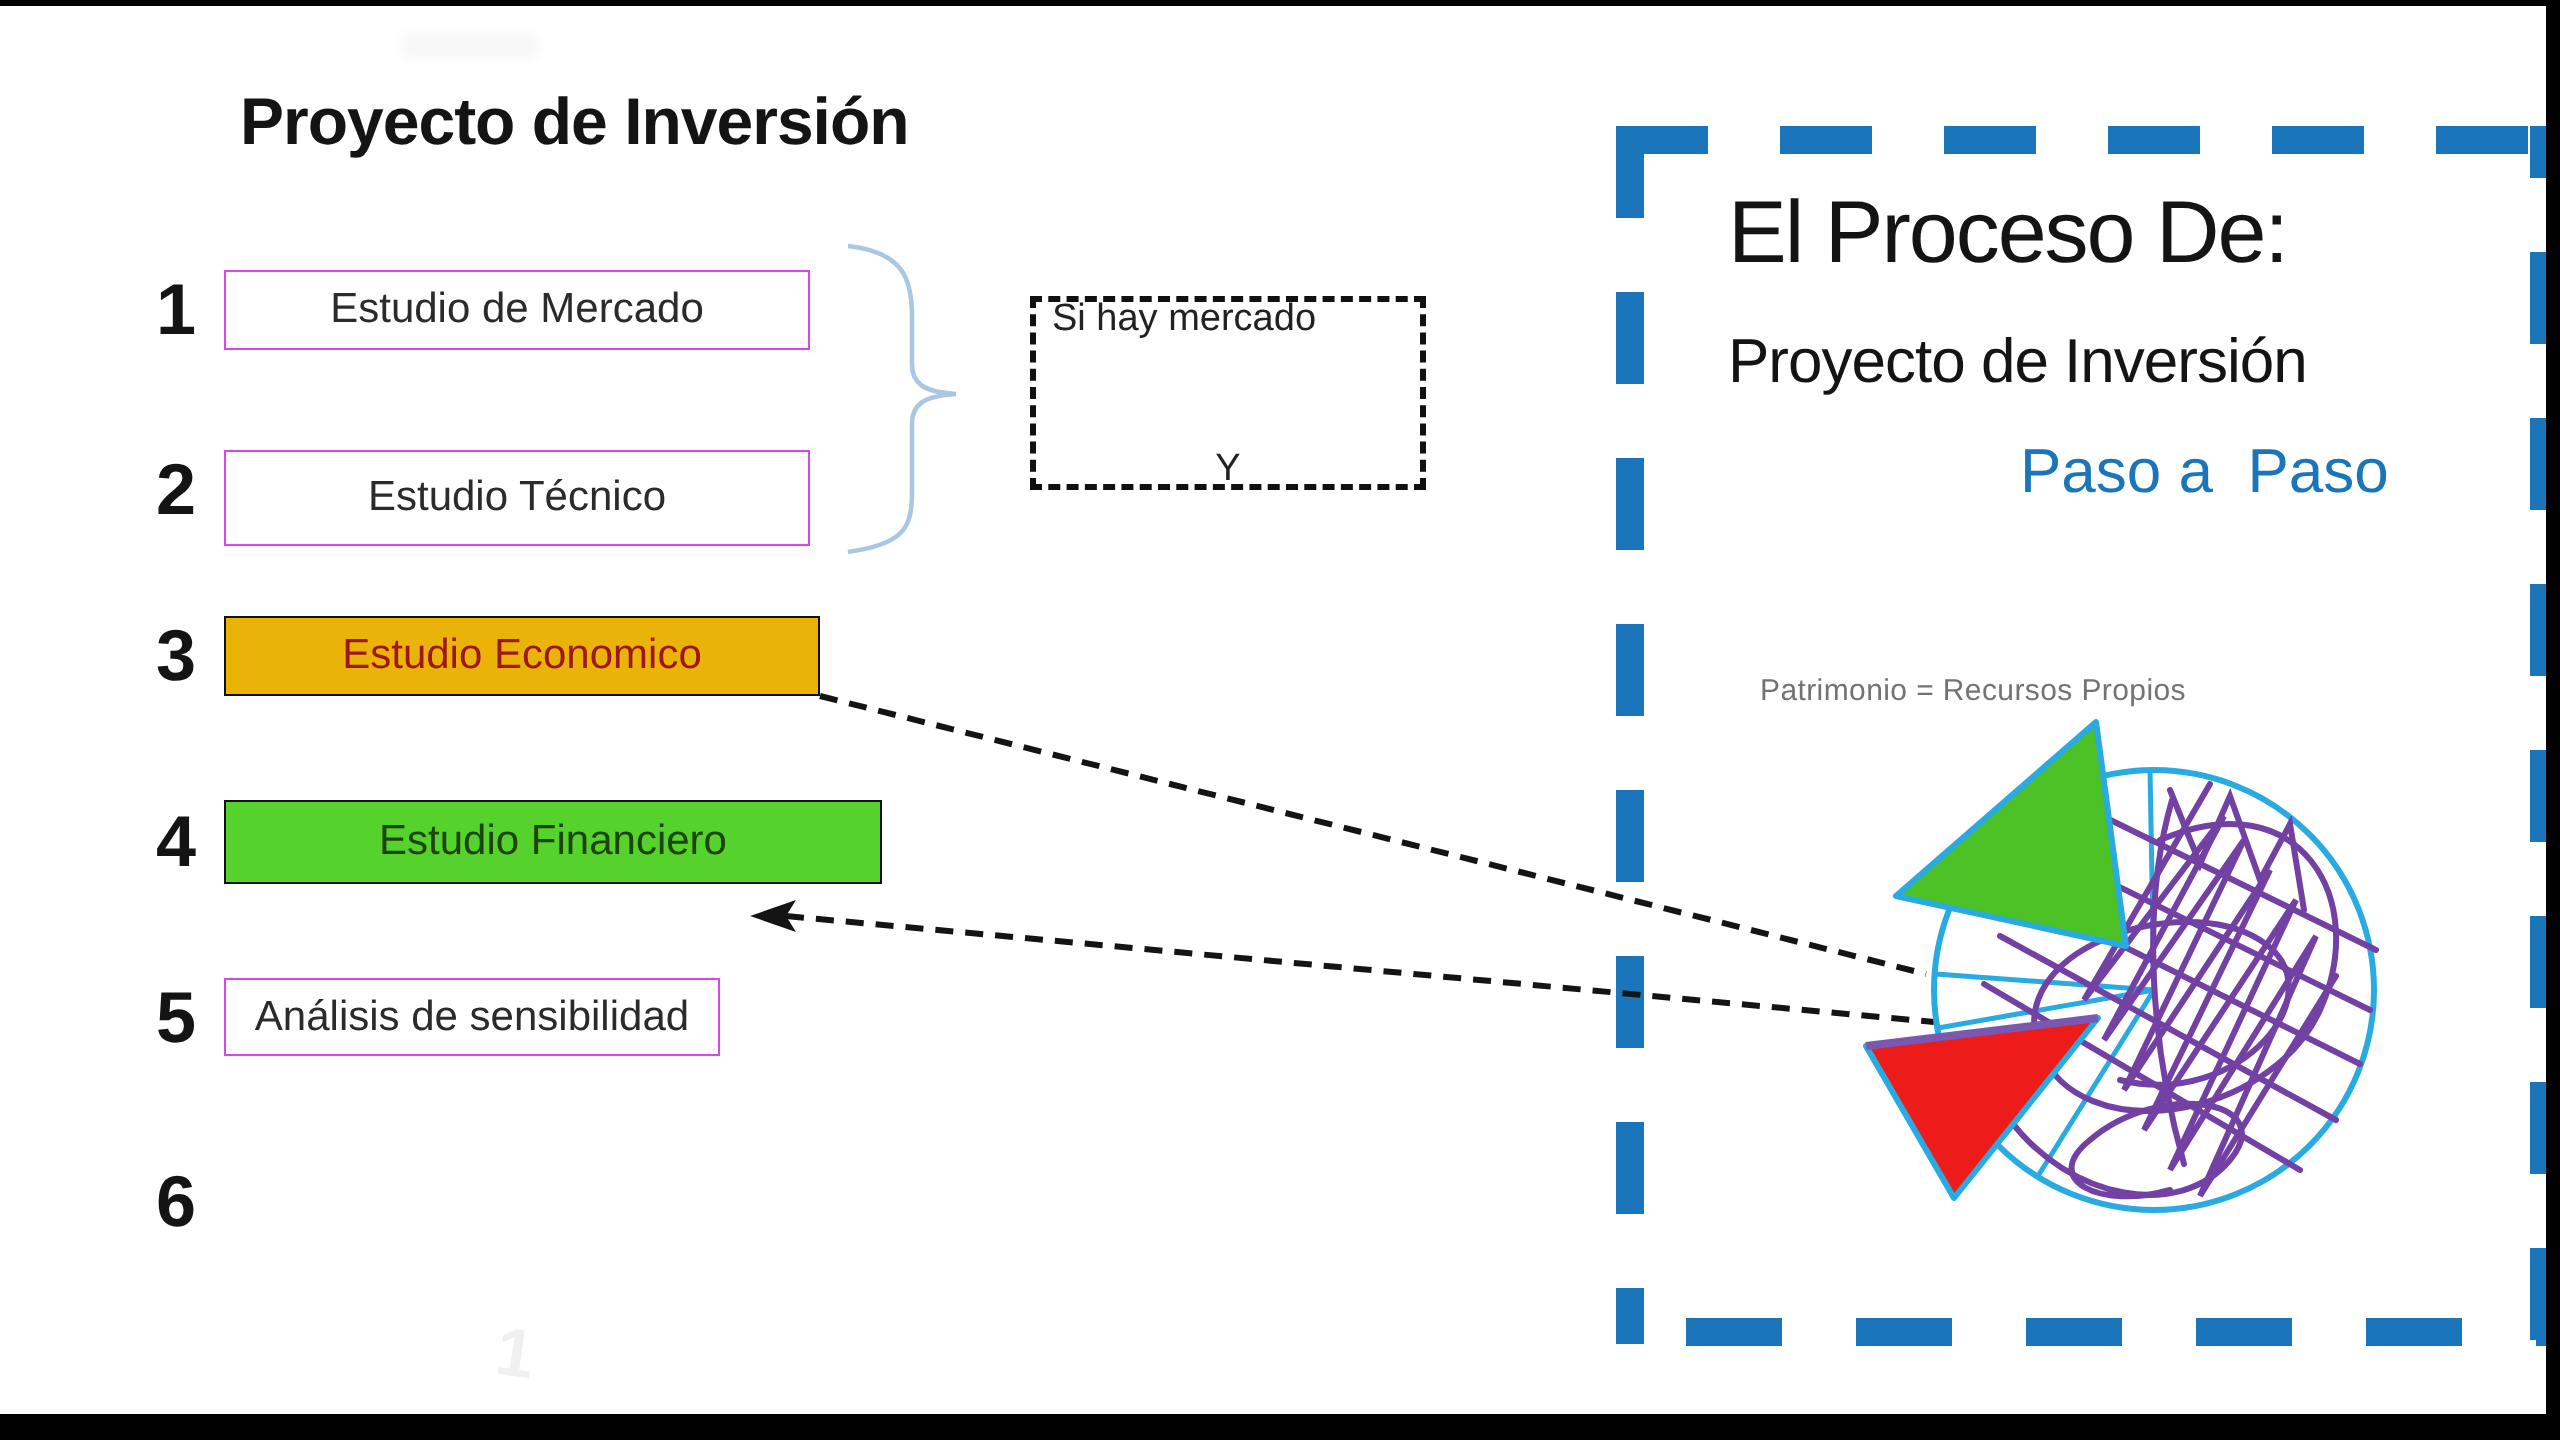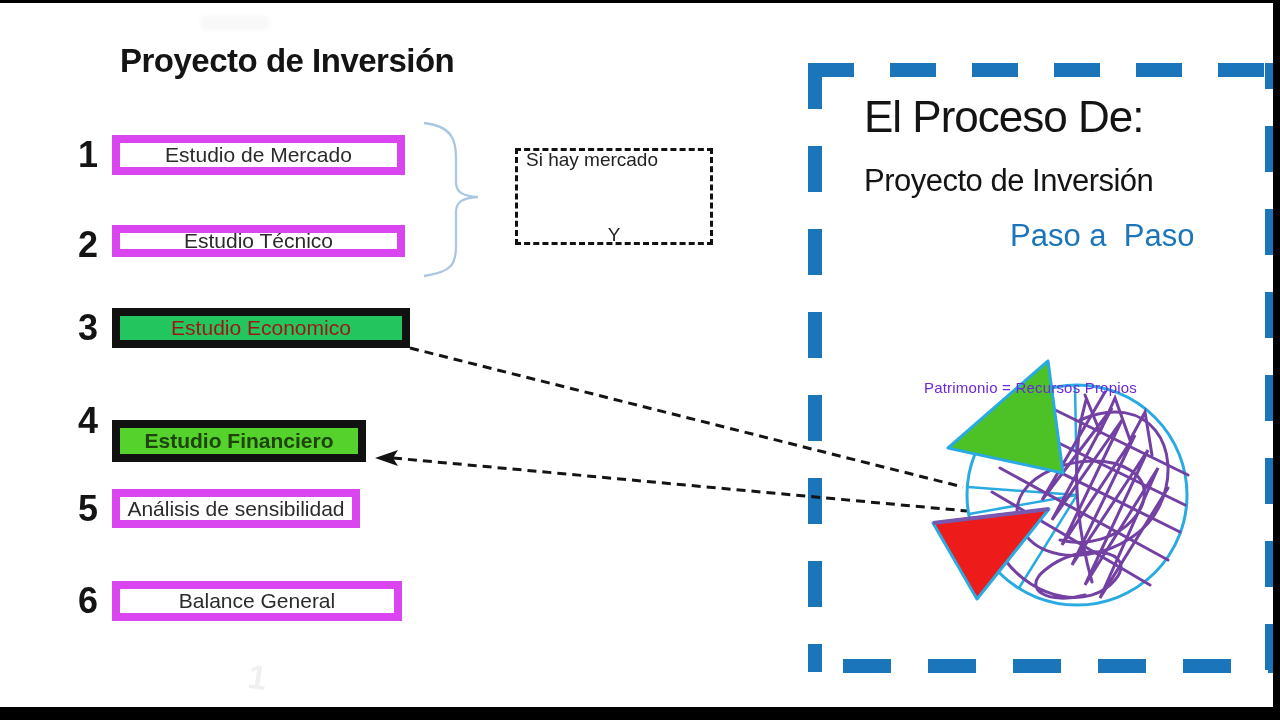--- a/index.html
+++ b/index.html
@@ -10,38 +10,38 @@
   .abs{position:absolute;}
   
   .bar{position:absolute;background:#000;}
   #bar-top{left:0;top:0;width:1280px;height:3px;}
   #bar-bottom{left:0;top:707px;width:1280px;height:13px;}
   #bar-right{left:1273px;top:0;width:7px;height:720px;}
   
   #title{left:120px;top:42px;font-size:33px;font-weight:bold;letter-spacing:-0.5px;color:#141414;white-space:nowrap;}
   .step-num{width:38px;text-align:right;font-size:36px;font-weight:bold;color:#141414;line-height:44px;left:60px;}
   .step-box{
-    left:112px;box-sizing:border-box;background:#fff;border:8px solid #d946ef;
+    left:112px;box-sizing:border-box;background:#fff;border:1px solid #d946ef;
     display:flex;align-items:center;justify-content:center;
     font-size:21px;color:#2b2b2b;white-space:nowrap;
   }
-  .step-box.red{border-color:#111;background:#22c55e;color:#9e1717;}
+  .step-box.red{border-color:#111;background:#eab308;color:#9e1717;}
   .step-box.green{border-color:#111;background:#55d22b;color:#1e430d;}
   
   #note-box{
     left:515px;top:148px;width:198px;height:97px;box-sizing:border-box;
     border:3px dashed #111;display:flex;flex-direction:column;justify-content:center;
     padding:2px 8px;font-size:19px;color:#222;line-height:27px;gap:48px;
   }
   #note-box .c{text-align:center;}
   
   #rp-heading{left:836px;top:92px;font-size:44px;letter-spacing:-1px;color:#141414;white-space:nowrap;margin-left:28px;}
   #rp-subheading{left:864px;top:163px;font-size:31px;letter-spacing:-0.5px;color:#141414;white-space:nowrap;}
   #rp-tagline{left:1010px;top:218px;font-size:31px;color:#1b75bb;white-space:pre;}
-  #pie-caption{left:924px;top:337px;font-size:15px;letter-spacing:0.2px;color:#6d28d9;white-space:nowrap;margin-top:42px;}
+  #pie-caption{left:880px;top:337px;font-size:15px;letter-spacing:0.2px;color:#737373;white-space:nowrap;}
   
   .ghost{color:rgba(40,40,40,0.07);font-weight:bold;}
   #ghost1{left:248px;top:658px;font-size:34px;transform:rotate(8deg);}
   #ghost2{left:200px;top:16px;width:70px;height:14px;background:rgba(120,120,120,0.05);border-radius:7px;filter:blur(2px);}
   svg{position:absolute;left:0;top:0;}
 </style>
 </head>
 <body>
 
 <div id="stage">
@@ -87,33 +87,32 @@
       <line x1="933" y1="523" x2="1049" y2="509" stroke="#7a58b0" stroke-width="4"></line>
     </g>
   </svg>
 
   <div id="title" class="abs">Proyecto de Inversión</div>
 
   <div class="abs step-num" style="top:133px;">1</div>
   <div class="abs step-box" style="top:135px;width:293px;height:40px;">Estudio de Mercado</div>
 
   <div class="abs step-num" style="top:223px;">2</div>
-  <div class="abs step-box" style="top:225px;width:293px;height:32px;">Estudio Técnico</div>
+  <div class="abs step-box" style="top:225px;width:293px;height:48px;">Estudio Técnico</div>
 
   <div class="abs step-num" style="top:306px;">3</div>
   <div class="abs step-box red" style="top:308px;width:298px;height:40px;">Estudio Economico</div>
 
   <div class="abs step-num" style="top:399px;">4</div>
-  <div class="abs step-box green" style="top:420px;width:254px;height:42px;font-weight:bold;">Estudio Financiero</div>
+  <div class="abs step-box green" style="top:400px;width:329px;height:42px;">Estudio Financiero</div>
 
   <div class="abs step-num" style="top:487px;">5</div>
   <div class="abs step-box" style="top:489px;width:248px;height:39px;">Análisis de sensibilidad</div>
 
   <div class="abs step-num" style="top:579px;">6</div>
-  <div class="abs step-box" style="top:581px;width:290px;height:40px;">Balance General</div>
 
   <div id="note-box" class="abs">
     <div>Si hay mercado</div>
     <div class="c">Y</div>
   </div>
 
   <div id="rp-heading" class="abs">El Proceso De:</div>
   <div id="rp-subheading" class="abs">Proyecto de Inversión</div>
   <div id="rp-tagline" class="abs">Paso a  Paso</div>
   <div id="pie-caption" class="abs">Patrimonio = Recursos Propios</div>

